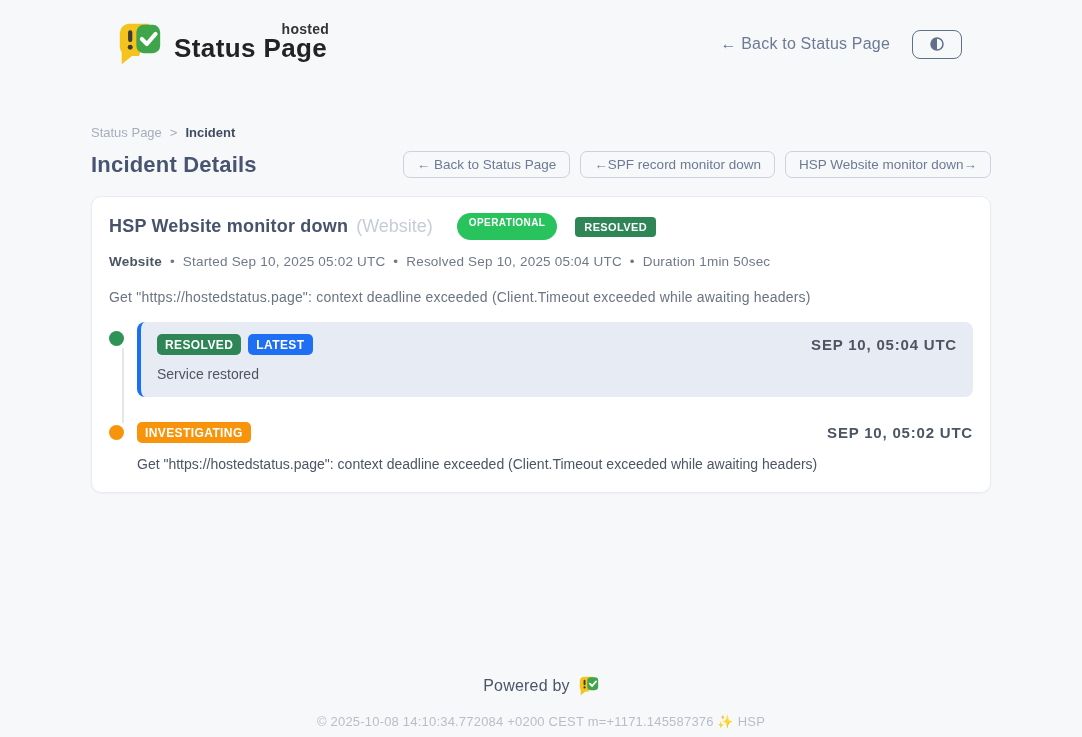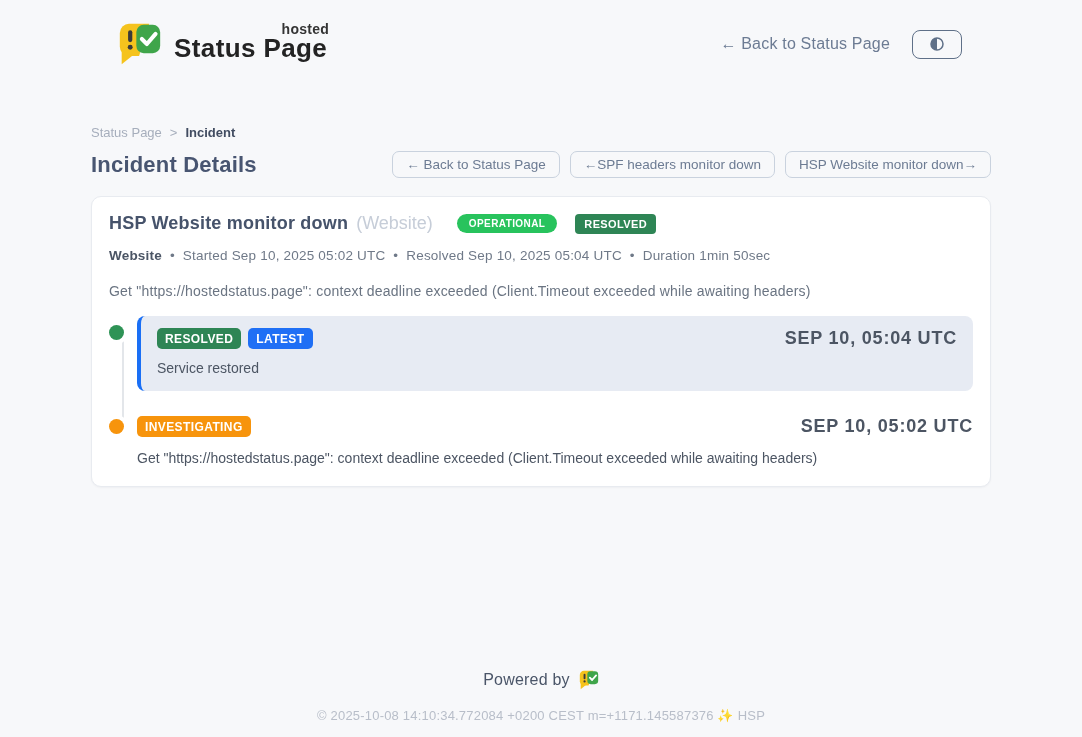--- a/index.html
+++ b/index.html
@@ -62,21 +62,21 @@
     box-shadow: 0 1px 2px rgba(20,30,55,0.04);
   }
   .card-title-row { display: flex; align-items: center; gap: 8px; }
   .incident-title { font-size: 18px; font-weight: 700; color: #46536b; letter-spacing: 0.2px; }
   .incident-scope { font-size: 18px; font-weight: 400; color: #c6cdd8; }
   .badge {
     display: inline-block; color: #fff; font-weight: 700; line-height: 1;
     letter-spacing: 0.4px;
   }
   .badge-operational {
-    background: #28c35d; font-size: 10px; padding: 5px 12px 4px;
+    background: #28c35d; font-size: 10px; padding: 5px 12px 12px;
     border-radius: 999px; margin-left: 16px;
   }
   .badge-resolved-hdr {
     background: #2e8555; font-size: 11px; padding: 5px 9px 4px; border-radius: 4px;
     margin-left: 10px;
   }
   .meta-line { margin-top: 14px; font-size: 13.5px; color: #6f7988; letter-spacing: 0.2px; }
   .meta-line .meta-component { font-weight: 700; color: #4b5565; }
   .meta-sep { margin: 0 4px; }
   .incident-description { margin-top: 20px; font-size: 14px; color: #6a7482; letter-spacing: 0.2px; }
@@ -101,21 +101,21 @@
   }
   .t-head { display: flex; justify-content: space-between; align-items: center; }
   .t-badges { display: flex; gap: 7px; }
   .t-badge {
     color: #fff; font-size: 12px; font-weight: 700; letter-spacing: 0.4px;
     line-height: 1; padding: 5px 8px 4px; border-radius: 5px;
   }
   .t-badge-resolved { background: #2e8555; }
   .t-badge-latest { background: #1f6ff5; }
   .t-badge-investigating { background: #f7940c; }
-  .t-date { font-size: 18px; font-weight: 700; color: #4c5563; letter-spacing: 0.8px; }
+  .t-date { font-size: 15px; font-weight: 700; color: #4c5563; letter-spacing: 0.8px; }
   .t-message { margin-top: 11px; font-size: 14px; color: #4c5563; }
   .t-entry-plain { margin-top: 25px; }
   .t-plain-body { flex: 1; padding-right: 0; }
   .t-plain-body .t-message { margin-top: 13px; color: #4c5563; }
 
   
   .footer { text-align: center; margin-top: 182px; }
   .powered { display: inline-flex; align-items: center; gap: 9px; }
   .powered-text { font-size: 16px; color: #4a5568; letter-spacing: 0.2px; }
   .powered-mark { width: 20px; height: 22px; }
@@ -155,21 +155,21 @@
   <div class="breadcrumb">
     <span class="crumb-root">Status Page</span>
     <span class="crumb-sep">&gt;</span>
     <span class="crumb-current">Incident</span>
   </div>
 
   <div class="title-row">
     <h1 class="page-title">Incident Details</h1>
     <div class="nav-buttons">
       <button class="nav-btn">← Back to Status Page</button>
-      <button class="nav-btn">←SPF headers monitor down</button>
+      <button class="nav-btn">←SPF record monitor down</button>
       <button class="nav-btn">HSP Website monitor down→</button>
     </div>
   </div>
 
   <div class="card">
 
     <div class="card-title-row">
       <span class="incident-title">HSP Website monitor down</span>
       <span class="incident-scope">(Website)</span>
       <span class="badge badge-operational">OPERATIONAL</span>

